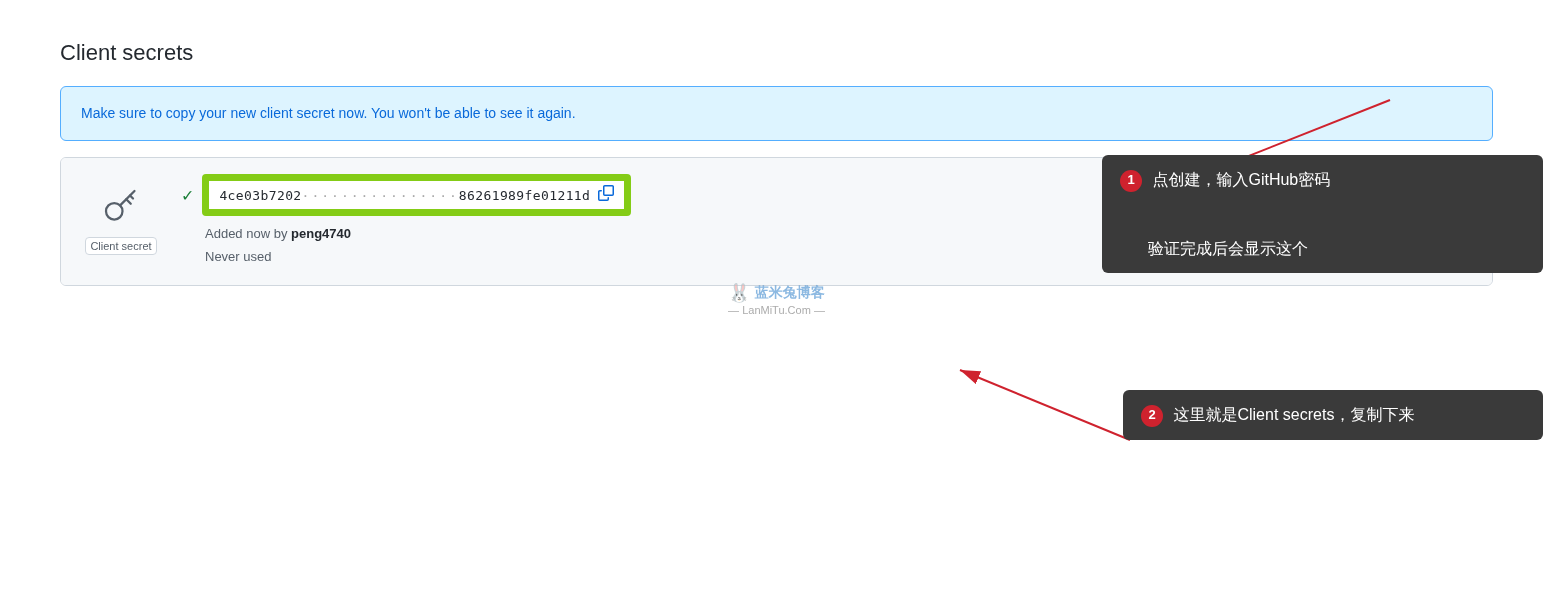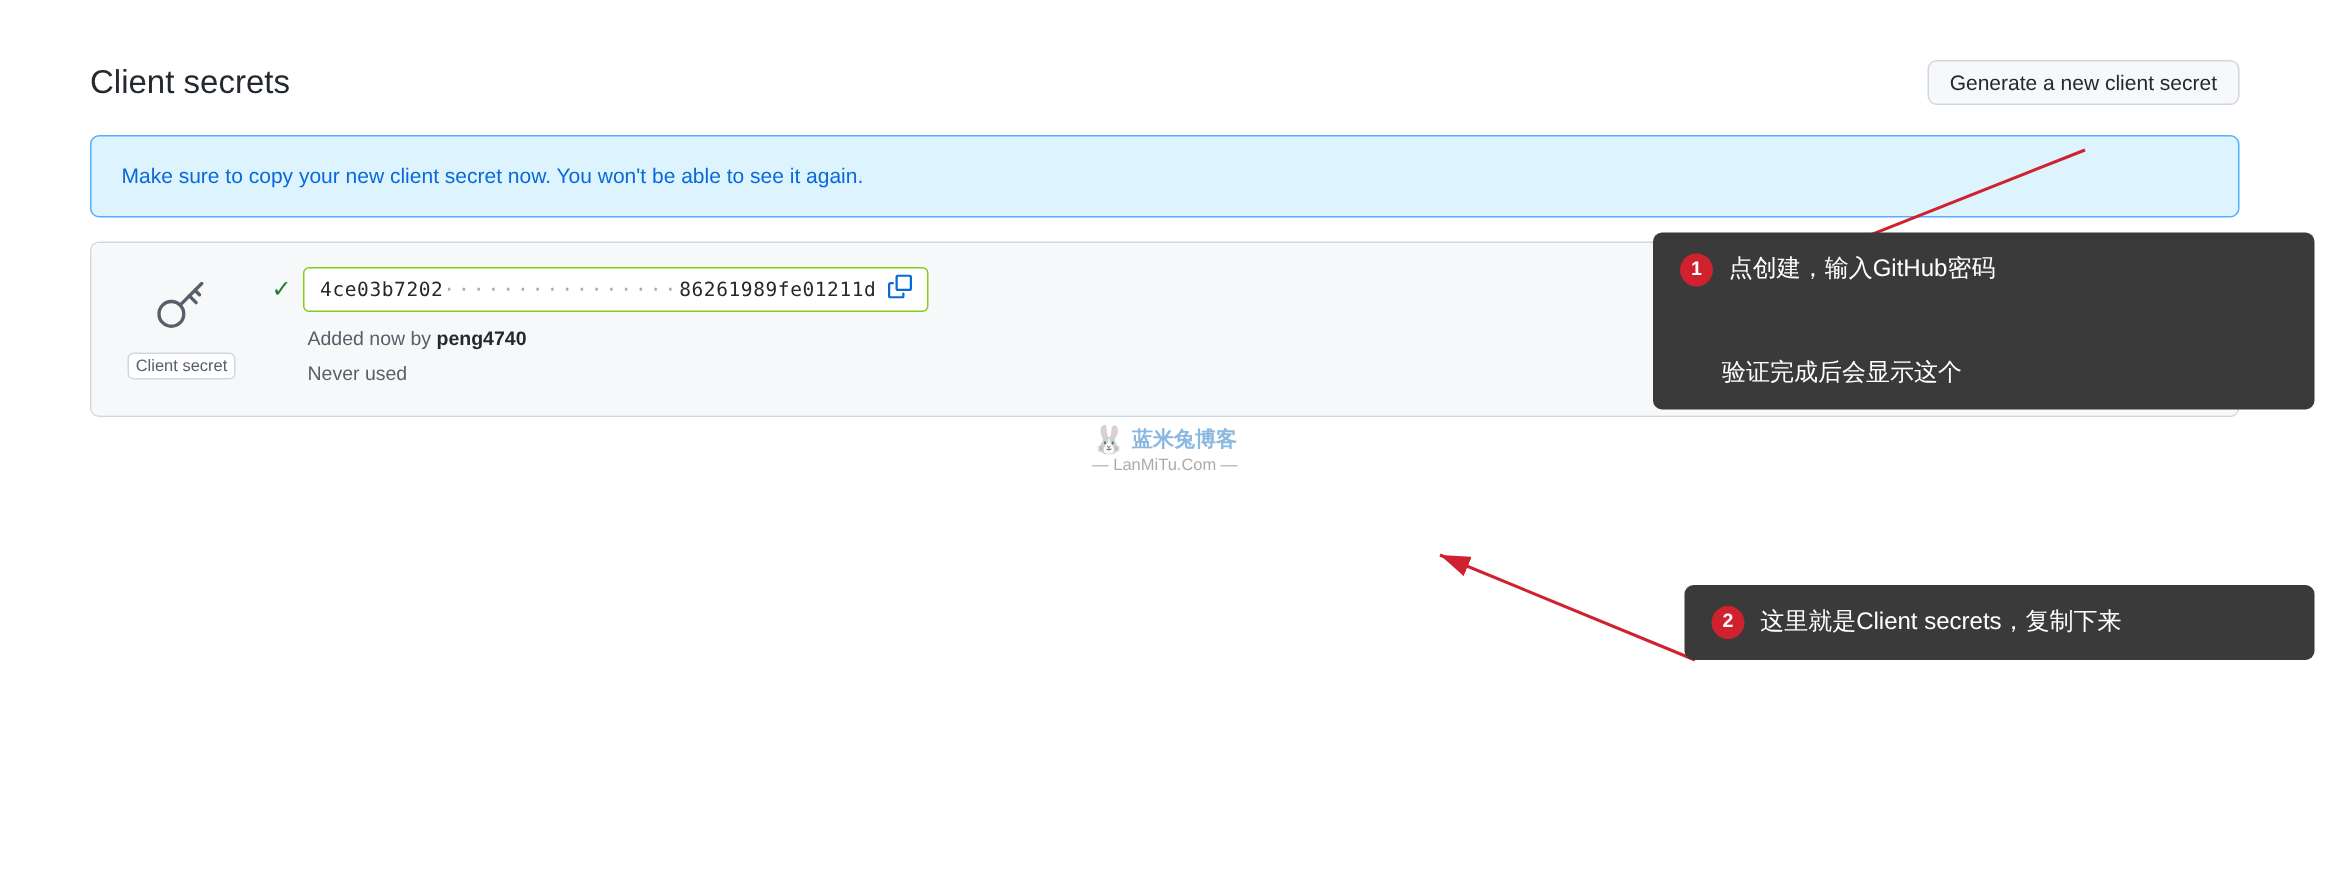--- a/index.html
+++ b/index.html
@@ -98,21 +98,21 @@
       margin-bottom: 6px;
     }
 
     .checkmark {
       color: #1a7f37;
       font-size: 16px;
       margin-right: 8px;
     }
 
     .secret-value-box {
-      border: 1px solid #84cc16;
+      border: 7px solid #84cc16;
       border-radius: 4px;
       padding: 4px 10px;
       font-family: "SFMono-Regular", Consolas, monospace;
       font-size: 13px;
       color: #24292f;
       background: #fff;
       display: flex;
       align-items: center;
       gap: 8px;
     }
@@ -230,21 +230,20 @@
       height: 100%;
       pointer-events: none;
       z-index: 15;
     }
   </style>
 </head>
 <body>
 
 <div class="page-header">
   <h1 class="section-title">Client secrets</h1>
-  <button class="generate-btn">Generate a new client secret</button>
 </div>
 
 <div class="info-banner">
   <span>Make sure to copy your new client secret now. You won't be able to see it again.</span>
 </div>
 
 <div class="secrets-table">
   <div class="secret-row">
     <div class="key-icon-wrap">
       <div class="key-icon">

